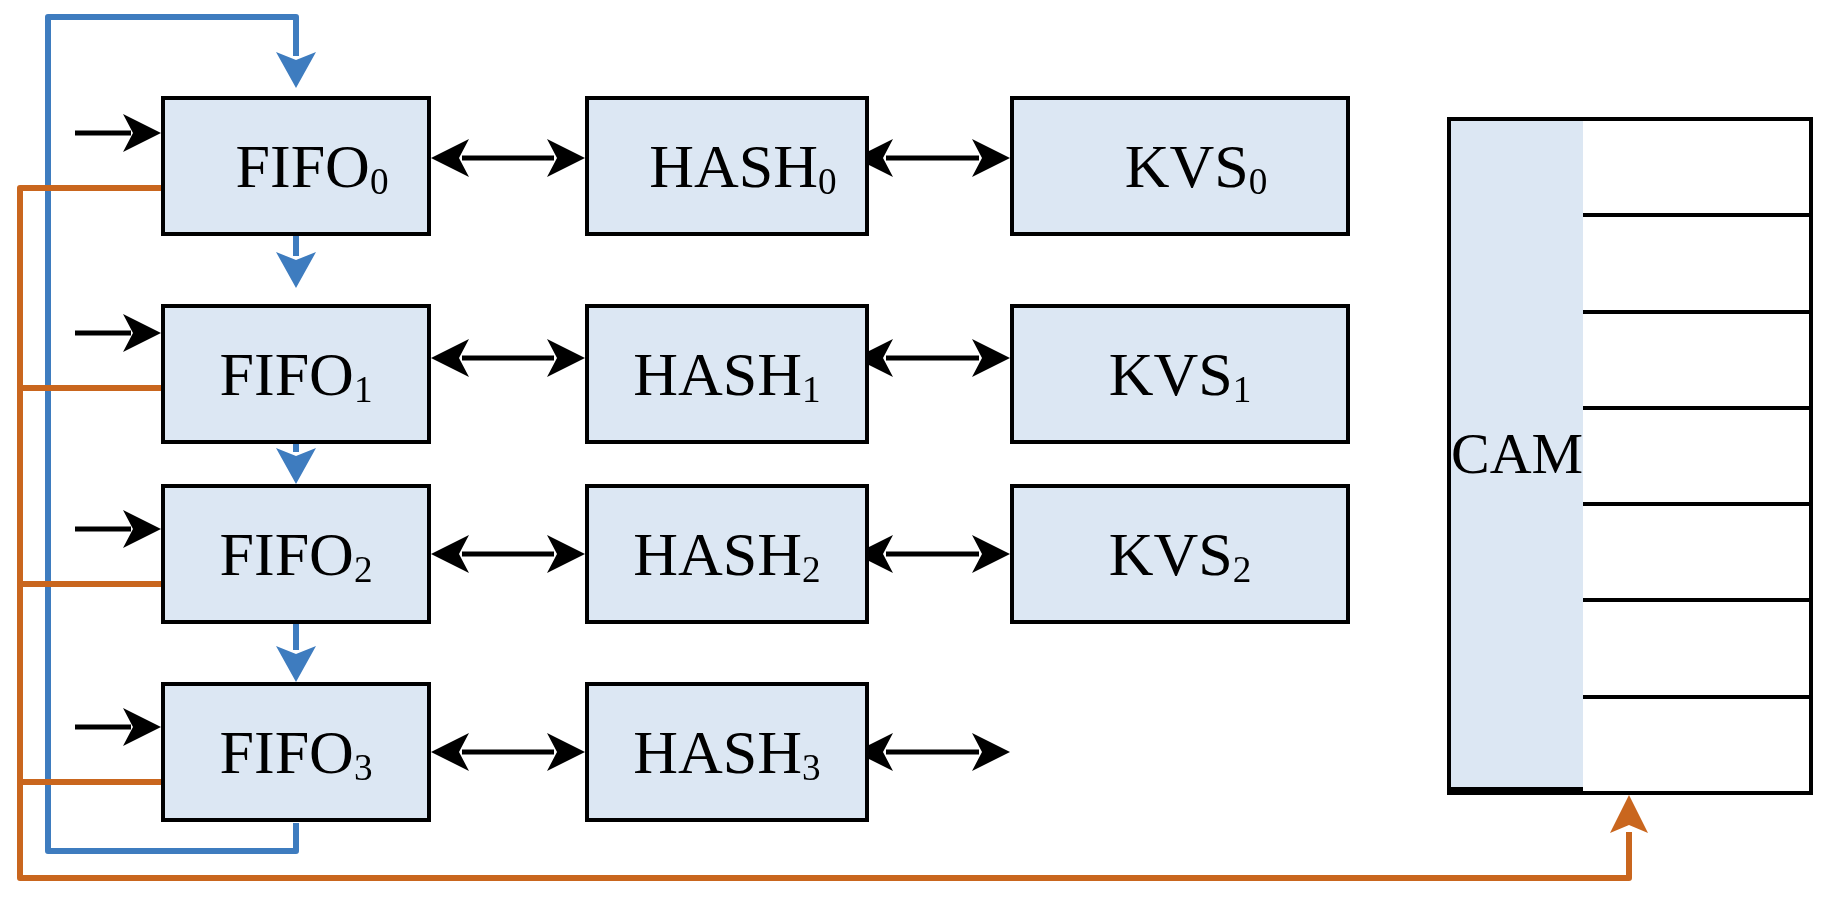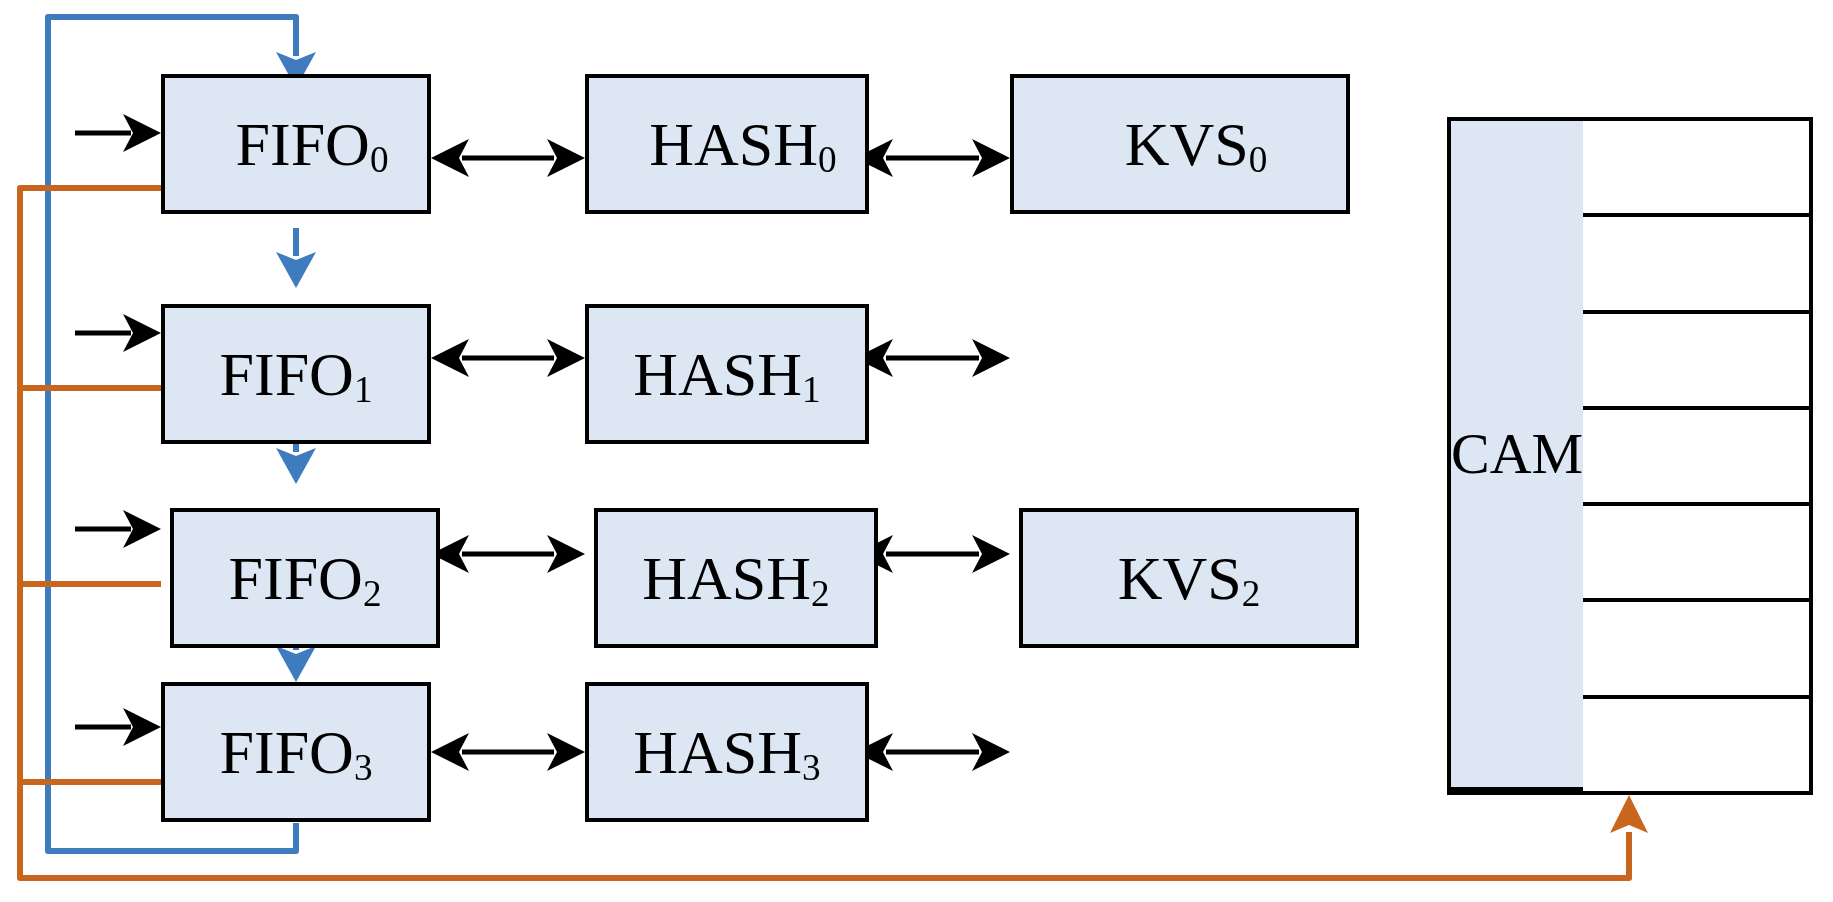--- a/index.html
+++ b/index.html
@@ -38,23 +38,23 @@
   }
   .box .lbl { line-height: 1; white-space: nowrap; }
   .box sub, .cam-header sub {
     font-size: 0.6em;
     line-height: 0;
     vertical-align: -0.18em;
   }
   .col-fifo { left: 161px; width: 270px; }
   .col-hash { left: 585px; width: 284px; }
   .col-kvs  { left: 1010px; width: 340px; }
-  .row-0 { top: 74px; padding-left: 32px; }
+  .row-0 { top: 96px; padding-left: 32px; }
   .row-1 { top: 304px; }
-  .row-2 { top: 508px; margin-left: 9px; }
+  .row-2 { top: 484px; }
   .row-3 { top: 682px; }
 
   .cam {
     position: absolute;
     left: 1447px; top: 117px;
     width: 366px; height: 678px;
     box-sizing: border-box;
     border: 4px solid var(--box-border);
     background: #ffffff;
     display: flex;
@@ -189,20 +189,23 @@
   <div class="box col-kvs row-0">
     <span class="lbl"><span>KVS</span><sub>0</sub></span>
   </div>
 
   <div class="box col-fifo row-1">
     <span class="lbl"><span>FIFO</span><sub>1</sub></span>
   </div>
   <div class="box col-hash row-1">
     <span class="lbl"><span>HASH</span><sub>1</sub></span>
   </div>
+  <div class="box col-kvs row-1">
+    <span class="lbl"><span>KVS</span><sub>1</sub></span>
+  </div>
 
   <div class="box col-fifo row-2">
     <span class="lbl"><span>FIFO</span><sub>2</sub></span>
   </div>
   <div class="box col-hash row-2">
     <span class="lbl"><span>HASH</span><sub>2</sub></span>
   </div>
   <div class="box col-kvs row-2">
     <span class="lbl"><span>KVS</span><sub>2</sub></span>
   </div>

